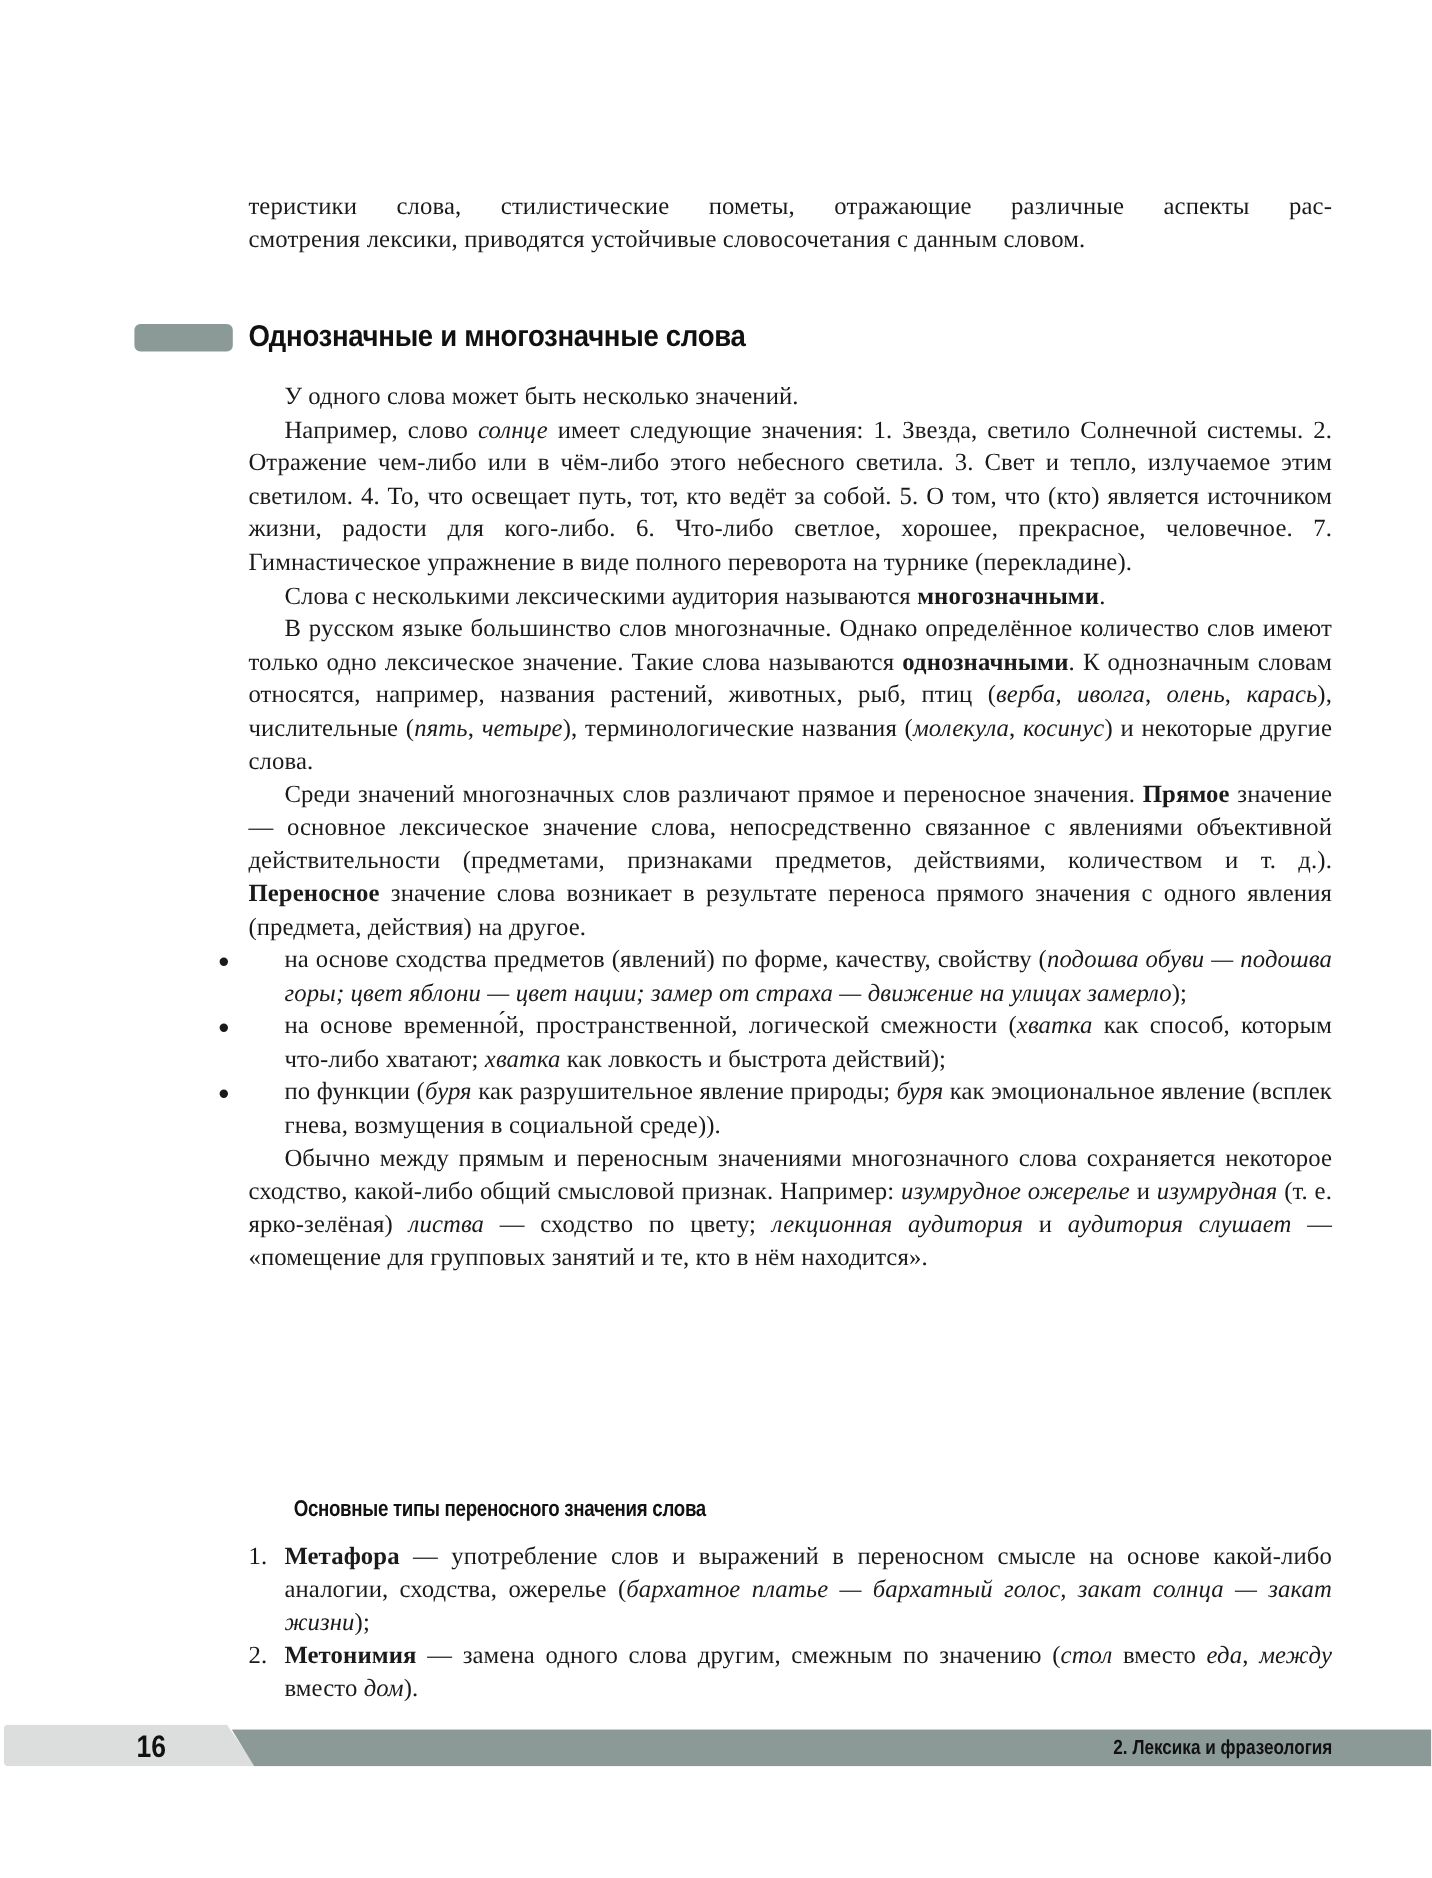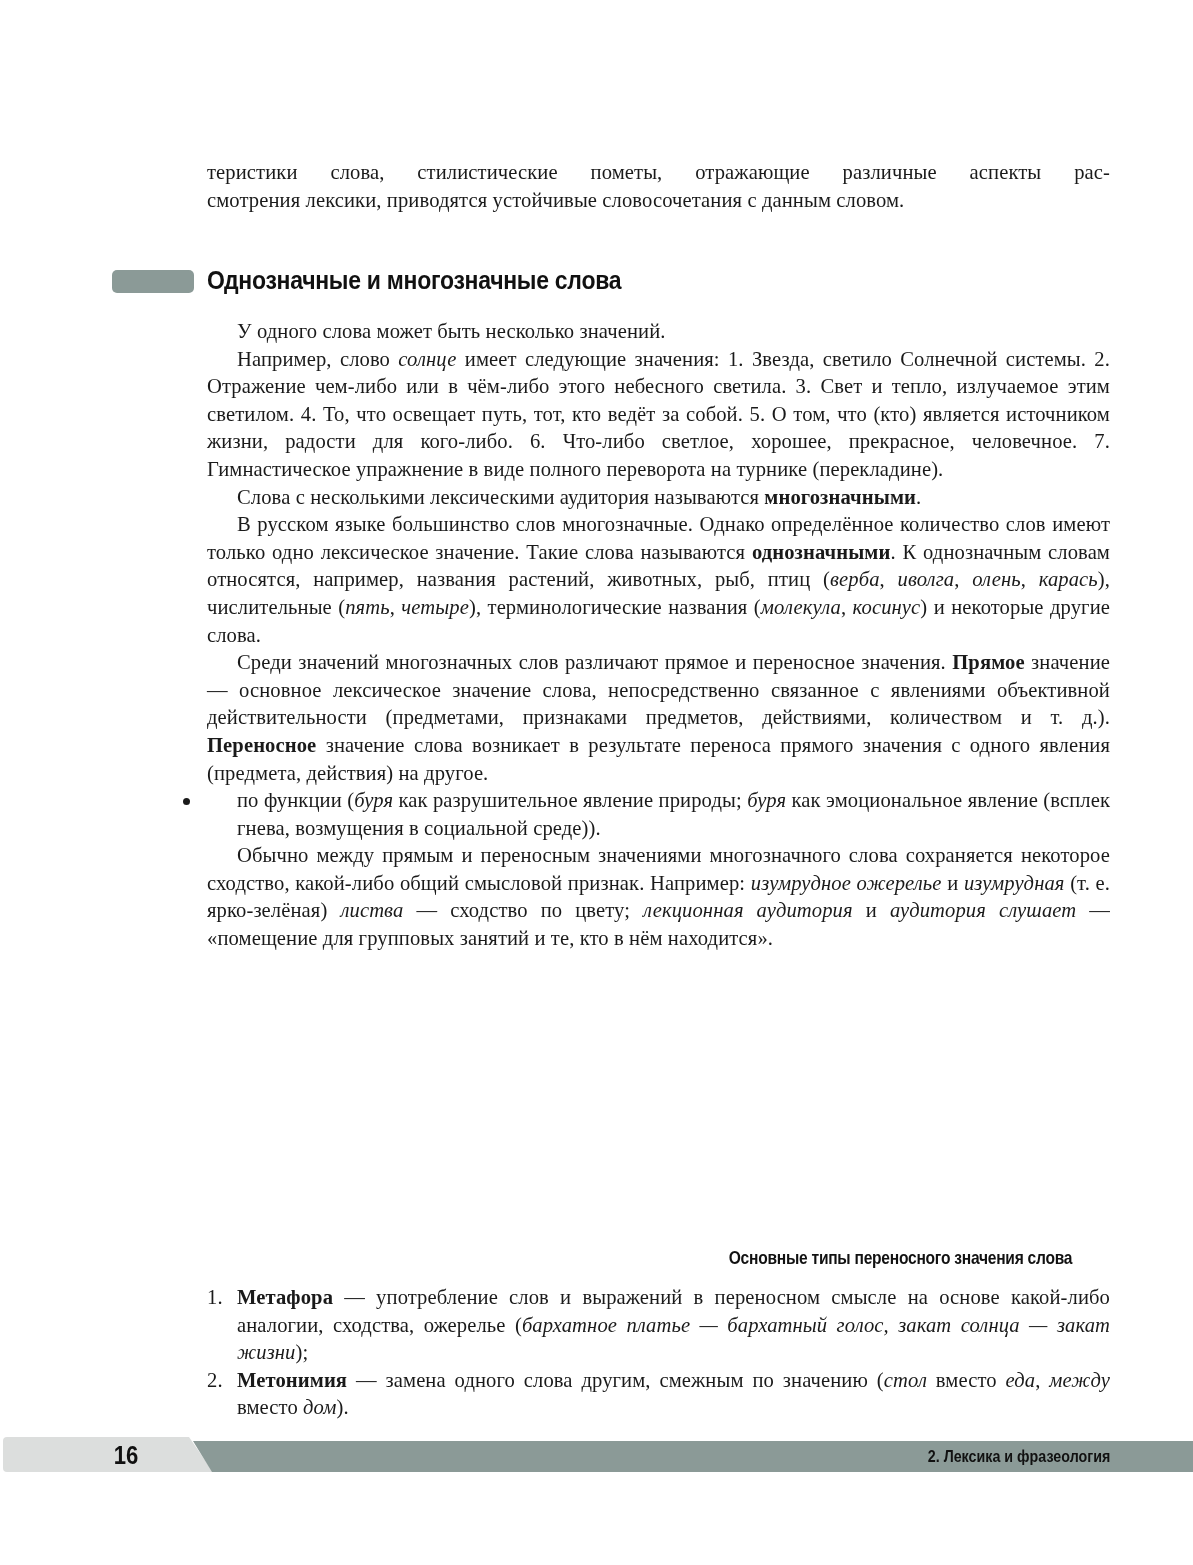--- a/index.html
+++ b/index.html
@@ -19,21 +19,21 @@
       position: absolute; left: 112px; top: 266px; width: 82px; height: 23px;
       background: #8b9a97; border-radius: 5px;
     }
     .section-heading {
       position: absolute; left: 207px; top: 262px;
       font-family: "Liberation Sans", "DejaVu Sans", sans-serif;
       font-weight: bold; font-size: 25px; color: #111; letter-spacing: -0.3px;
       transform: scaleX(0.92); transform-origin: left center; white-space: nowrap;
     }
     .subheading {
-      position: absolute; left: 207px; width: 903px; top: 1243px; text-align: right;
+      position: absolute; left: 207px; width: 903px; top: 1243px; text-align: left;
       font-family: "Liberation Sans", "DejaVu Sans", sans-serif;
       font-weight: bold; font-size: 19px; color: #111;
     }
     .subheading span { display: inline-block; transform: scaleX(0.82); letter-spacing: -0.3px; }
     ul.bullets { list-style: none; margin: 0; padding: 0; }
     ul.bullets li { position: relative; padding-left: 30px; text-align: justify; }
     ul.bullets li .bullet {
       position: absolute; left: -24px; top: 11px; width: 7px; height: 7px;
       border-radius: 50%; background: #1a1a1a;
     }
@@ -83,20 +83,22 @@
     <p class="para"><span>Например, слово </span><i>солнце</i><span> имеет следующие значения: 1. Звезда, светило Солнечной системы. 2. Отражение чем-либо или в чём-либо этого небесного светила. 3. Свет и тепло, излучаемое этим светилом. 4. То, что освещает путь, тот, кто ведёт за собой. 5. О том, что (кто) является источником жизни, радости для кого-либо. 6. Что-либо светлое, хорошее, прекрасное, человечное. 7. Гимнастическое упражнение в виде полного переворота на турнике (перекладине).</span></p>
 
     <p class="para"><span>Слова с несколькими лексическими аудитория называются </span><b>многозначными</b><span>.</span></p>
 
     <p class="para"><span>В русском языке большинство слов многозначные. Однако определённое количество слов имеют только одно лексическое значение. Такие слова называются </span><b>однозначными</b><span>. К однозначным словам относятся, например, названия растений, животных, рыб, птиц (</span><i>верба</i>, <i>иволга</i>, <i>олень</i>, <i>карась</i><span>), числительные (</span><i>пять</i>, <i>четыре</i><span>), терминологические названия (</span><i>молекула</i>, <i>косинус</i><span>) и некоторые другие слова.</span></p>
 
     <p class="para"><span>Среди значений многозначных слов различают прямое и переносное значения. </span><b>Прямое</b><span> значение — основное лексическое значение слова, непосредственно связанное с явлениями объективной действительности (предметами, признаками предметов, действиями, количеством и т. д.). </span><b>Переносное</b><span> значение слова возникает в результате переноса прямого значения с одного явления (предмета, действия) на другое.</span></p>
 
 
     <ul class="bullets">
+      <li><span class="bullet"></span><span>на основе сходства предметов (явлений) по форме, качеству, свойству (</span><i>подошва обуви — подошва горы; цвет яблони — цвет нации; замер от страха — движение на улицах замерло</i><span>);</span></li>
+      <li><span class="bullet"></span><span>на основе временно́й, пространственной, логической смежности (</span><i>хватка</i><span> как способ, которым что-либо хватают; </span><i>хватка</i><span> как ловкость и быстрота действий);</span></li>
       <li><span class="bullet"></span><span>по функции (</span><i>буря</i><span> как разрушительное явление природы; </span><i>буря</i><span> как эмоциональное явление (всплек гнева, возмущения в социальной среде)).</span></li>
     </ul>
 
     <p class="para"><span>Обычно между прямым и переносным значениями многозначного слова сохраняется некоторое сходство, какой-либо общий смысловой признак. Например: </span><i>изумрудное ожерелье</i><span> и </span><i>изумрудная</i><span> (т. е. ярко-зелёная) </span><i>листва</i><span> — сходство по цвету; </span><i>лекционная аудитория</i><span> и </span><i>аудитория слушает</i><span> — «помещение для групповых занятий и те, кто в нём находится».</span></p>
   </div>
 
   <div class="subheading"><span>Основные типы переносного значения слова</span></div>
 
   <div class="text-block" style="top:1280px;">
     <ol class="numbered">

